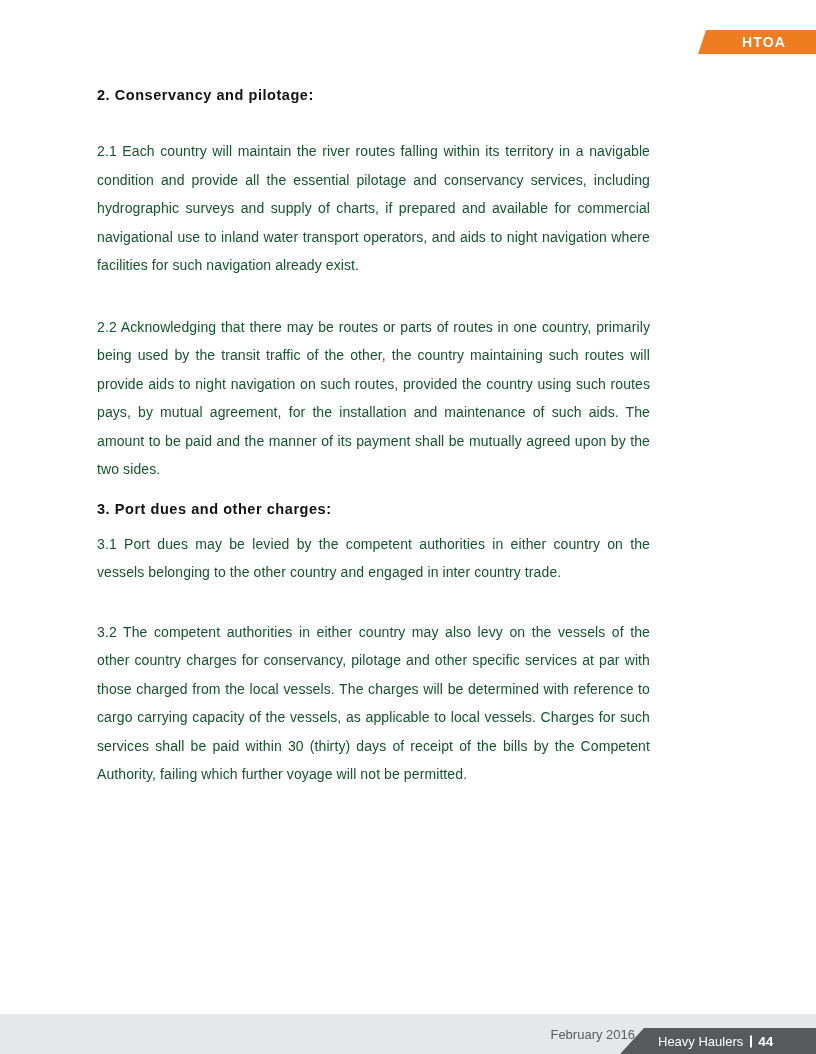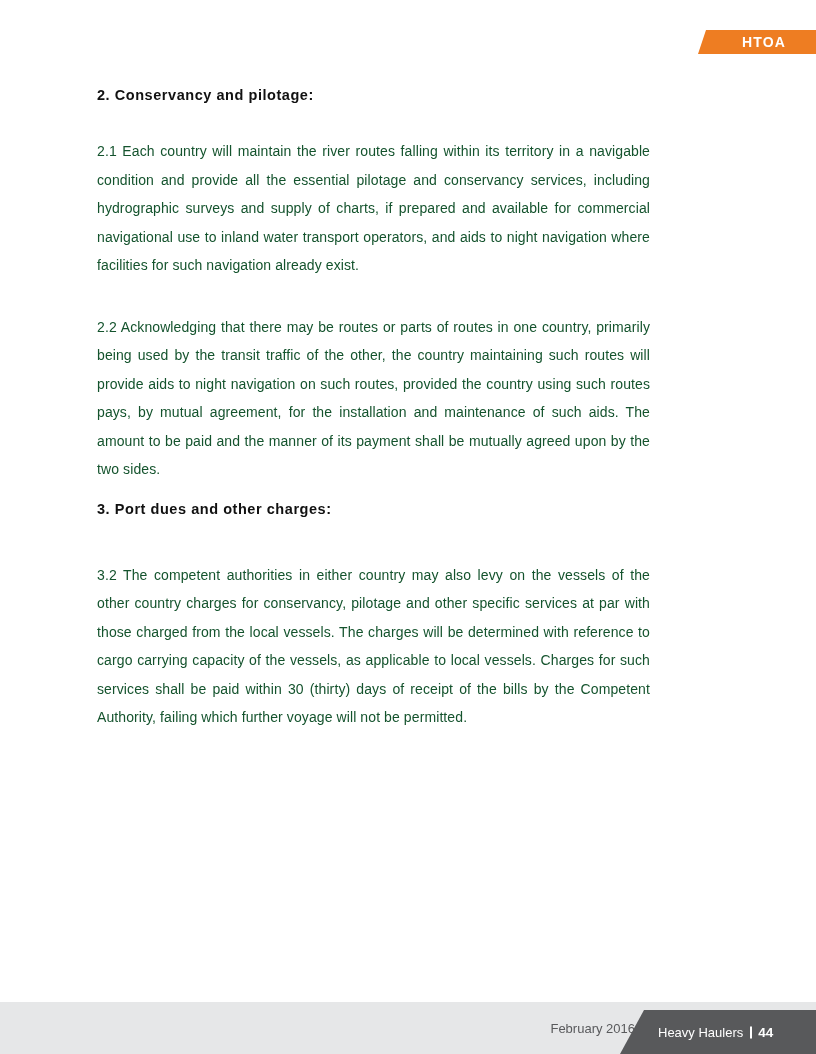--- a/index.html
+++ b/index.html
@@ -69,37 +69,37 @@
   .gap-para-to-heading { height: 15px; }
   .gap-heading-small   { height: 10px; }
   .gap-31              { height: 31px; }
 
   
   #footer-bar {
     position: absolute;
     left: 0;
     right: 0;
     bottom: 0;
-    height: 52px;
+    height: 40px;
     background: #e6e7e8;
   }
   #footer-date {
     position: absolute;
     right: 181px;
     top: 50%;
     transform: translateY(-50%);
     font-size: 13px;
     color: #595a5c;
     white-space: nowrap;
   }
   #footer-dark {
     position: absolute;
     right: 0;
     bottom: 0;
-    height: 44px;
+    height: 26px;
     width: 196px;
     background: #58595b;
     clip-path: polygon(24px 0, 100% 0, 100% 100%, 0 100%);
   }
   #footer-dark .footer-inner {
     position: absolute;
     left: 38px;
     top: 50%;
     transform: translateY(-50%);
     display: flex;
@@ -139,20 +139,21 @@
   <div class="gap-para-to-para"></div>
 
   <p class="body-para">2.2 Acknowledging that there may be routes or parts of routes in one country, primarily being used by the transit traffic of the other, the country maintaining such routes will provide aids to night navigation on such routes, provided the country using such routes pays, by mutual agreement, for the installation and maintenance of such aids. The amount to be paid and the manner of its payment shall be mutually agreed upon by the two sides.</p>
 
   <div class="gap-para-to-heading"></div>
 
   <h2 class="section-heading">3. Port dues and other charges:</h2>
 
   <div class="gap-heading-small"></div>
 
+  <p class="body-para">3.1   Port dues may be levied by the competent authorities in either country on the vessels belonging to the other country and engaged in inter country trade.</p>
 
   <div class="gap-31"></div>
 
   <p class="body-para">3.2    The competent authorities in either country may also levy on the vessels of the other country charges for conservancy, pilotage and other specific services at par with those charged from the local vessels. The charges will be determined with reference to cargo carrying capacity of the vessels, as applicable to local vessels. Charges for such services shall be paid within 30 (thirty) days of receipt of the bills by the Competent Authority, failing which further voyage will not be permitted.</p>
 
 </div>
 
 <div id="footer-bar">
   <span id="footer-date">February 2016</span>
 </div>

